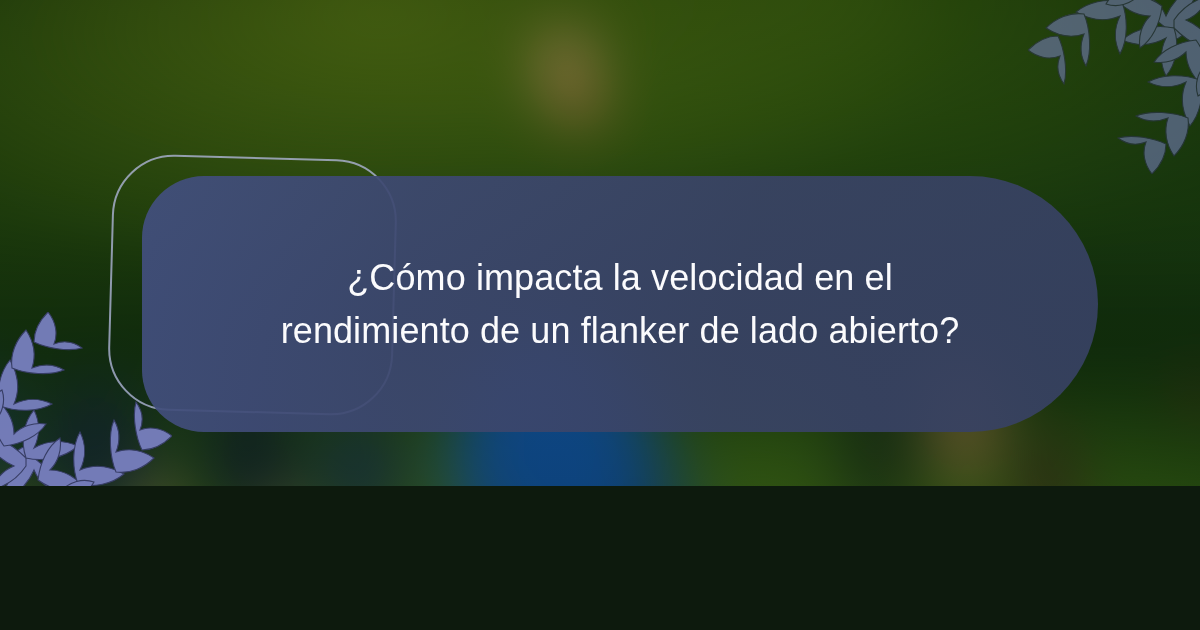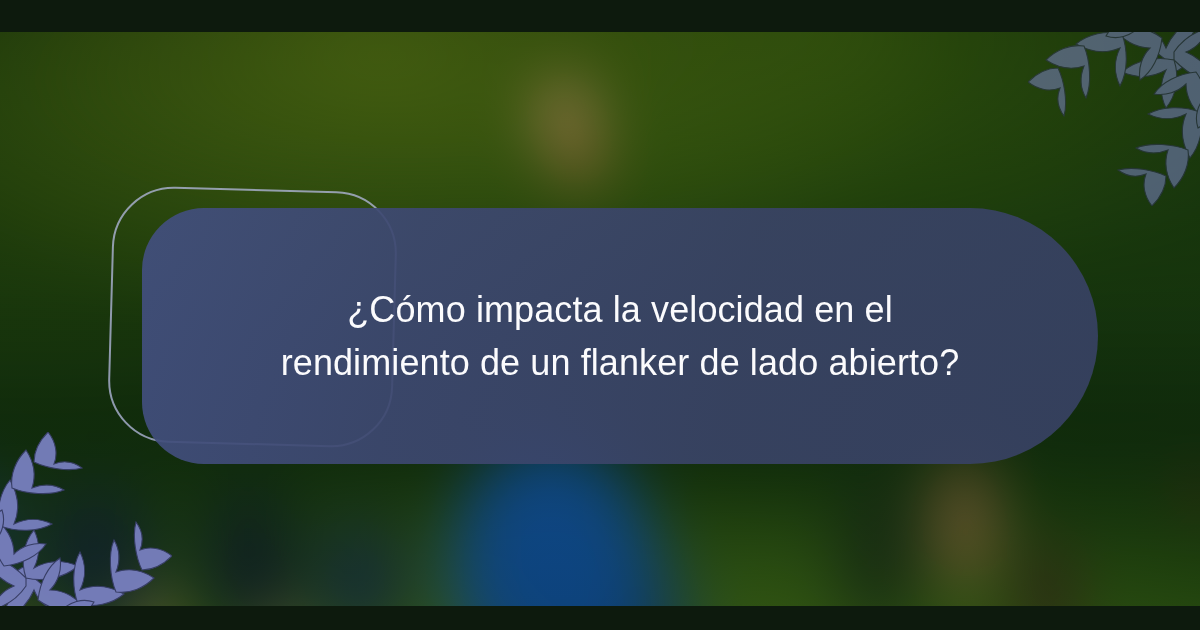--- a/index.html
+++ b/index.html
@@ -9,24 +9,23 @@
     background: #0d1a0d;
   }
   body {
     font-family: "Liberation Sans", sans-serif;
   }
 
   
   .stage {
     position: relative;
     width: 1200px;
-    height: 574px;
+    height: 486px;
     overflow: hidden;
     background: #13290f;
-    margin-top: 32px;
   }
 
   
   .bg-photo {
     position: absolute;
     inset: -60px;
     overflow: hidden;
   }
   .bg-layer {
     position: absolute;

